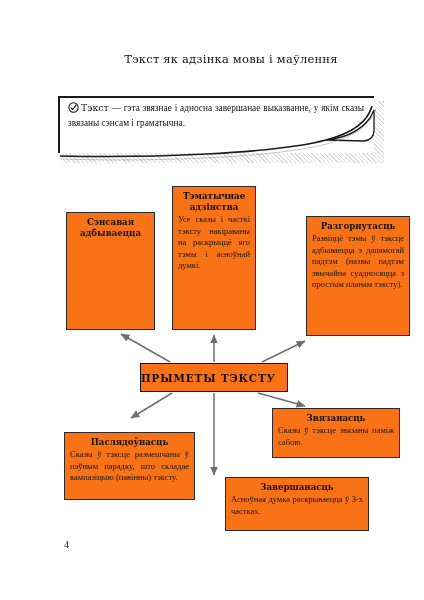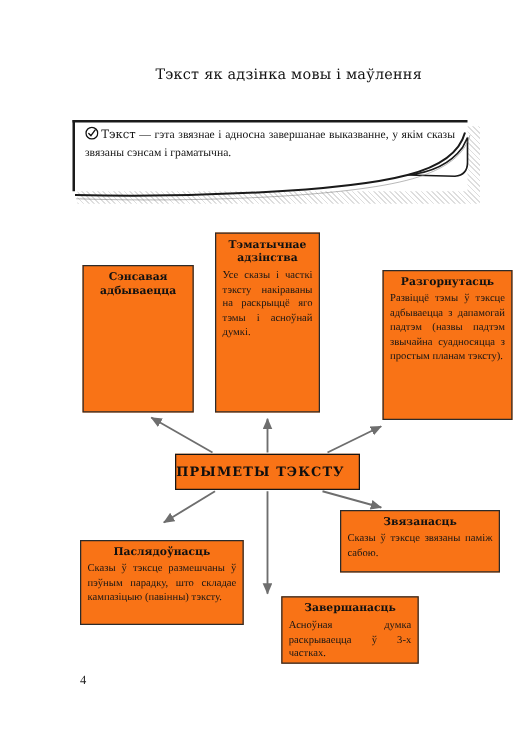--- a/index.html
+++ b/index.html
@@ -147,21 +147,21 @@
   #node-central .central-label {
     font-family: "DejaVu Serif", serif;
     font-weight: bold;
     font-size: 10.3px;
     letter-spacing: 0.9px;
     color: #0f0f0f;
   }
 
   #node-paslyadounasc { left: 64px;  top: 420px; width: 131px; height: 68px; margin-top: 12px; }
   #node-zvyazanasc    { left: 272px; top: 408px; width: 128px; height: 50px; }
-  #node-zavershanasc  { left: 225px; top: 477px; width: 110px; height: 54px; }
+  #node-zavershanasc  { left: 225px; top: 477px; width: 144px; height: 54px; }
 
   
   .page-number {
     position: absolute;
     left: 64px;
     top: 539px;
     font-size: 10px;
     color: #222;
     font-family: "Liberation Serif", serif;
   }

